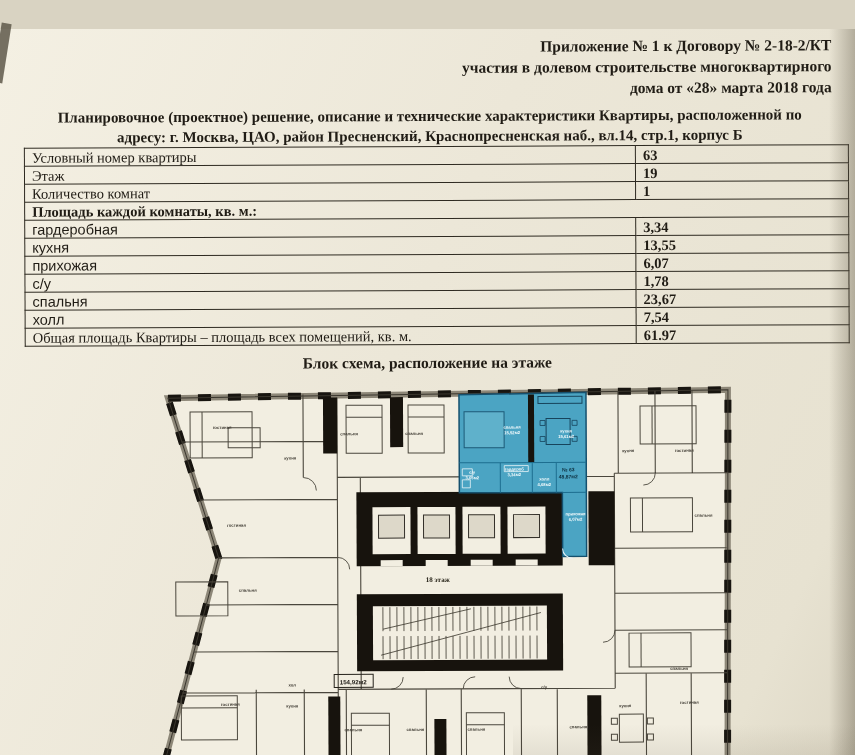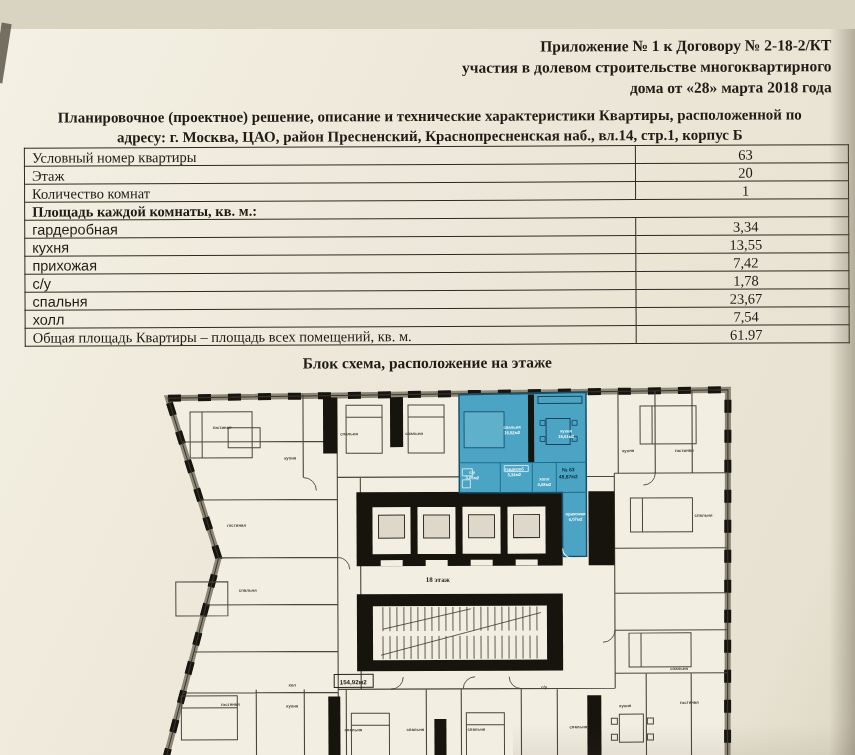--- a/index.html
+++ b/index.html
@@ -38,21 +38,21 @@
   table.chars{
     position:absolute;top:117px;left:25px;width:808px;
     border-collapse:collapse;table-layout:fixed;
   }
   table.chars td{
     border:1.5px solid #2e2a21;
     padding:0 0 0 7px;height:17px;vertical-align:middle;
     font-size:14.5px;line-height:16px;white-space:nowrap;overflow:hidden;
   }
   td.lbl{width:603px;}
-  td.val{width:205px;text-align:center;font-weight:normal;padding:0;}
+  td.val{width:205px;text-align:left;font-weight:bold;padding:0;}
   td.room{font-family:"Liberation Sans",sans-serif;font-size:13.5px;}
   td.section{font-weight:bold;font-size:15px;}
   .section-title{
     position:absolute;top:325px;left:0;width:855px;
     text-align:center;font-weight:bold;font-size:15.5px;
   }
   svg#plan{position:absolute;top:352px;left:0;}
   svg text{font-family:"Liberation Sans",sans-serif;}
   .u-lbl{font-size:4.3px;font-weight:bold;fill:#3f3b33;text-anchor:middle;}
   .a-lbl{font-size:4.2px;font-weight:bold;fill:#f2fafc;text-anchor:middle;}
@@ -78,40 +78,40 @@
     </div>
 
     <table class="chars">
       <tbody>
           <tr>
             <td class="lbl">Условный номер квартиры</td>
             <td class="val">63</td>
           </tr>
       <tr>
             <td class="lbl">Этаж</td>
-            <td class="val">20</td>
+            <td class="val">19</td>
           </tr>
       <tr>
             <td class="lbl">Количество комнат</td>
             <td class="val">1</td>
           </tr>
       <tr>
             <td class="lbl section" colspan="2">Площадь каждой комнаты, кв. м.:</td>
           </tr>
       <tr>
             <td class="lbl room">гардеробная</td>
             <td class="val">3,34</td>
           </tr>
       <tr>
             <td class="lbl room">кухня</td>
             <td class="val">13,55</td>
           </tr>
       <tr>
             <td class="lbl room">прихожая</td>
-            <td class="val">7,42</td>
+            <td class="val">6,07</td>
           </tr>
       <tr>
             <td class="lbl room">с/у</td>
             <td class="val">1,78</td>
           </tr>
       <tr>
             <td class="lbl room">спальня</td>
             <td class="val">23,67</td>
           </tr>
       <tr>

